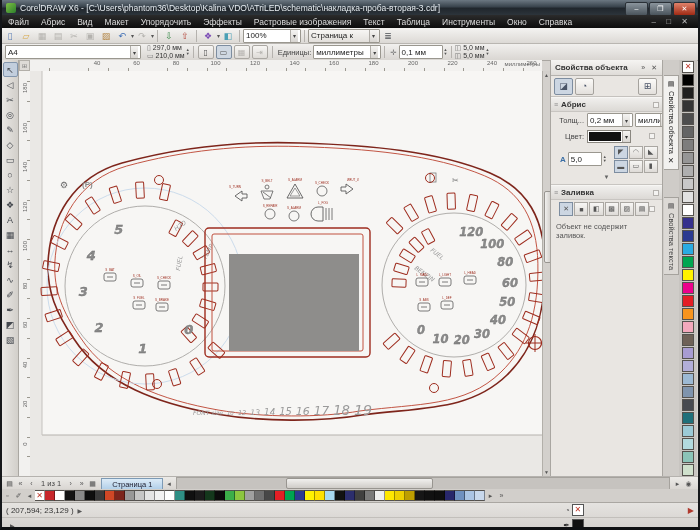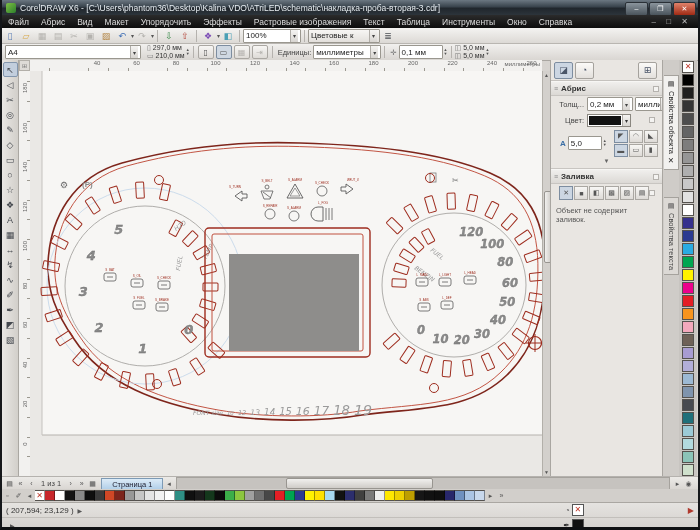--- a/index.html
+++ b/index.html
@@ -160,21 +160,21 @@
         <span class="caret">▾</span>
         <span class="tbi" style="color: rgb(74, 160, 181);">◧</span>
       </span>
     <span class="tbsep"></span>
     <span class="combo" style="width:52px;">
       <span>100%</span>
         <span class="cbx">▾</span>
     </span>
     <span class="tbsep"></span>
     <span class="combo" style="width:66px;background:linear-gradient(#f7f6f4,#e3e0dc);">
-      <span>Цветовые к</span>
+      <span>Страница к</span>
         <span class="cbx">▾</span>
     </span>
     <span class="tbi">≣</span>
   </div>
 
   <div id="propbar" class="abs">
     <span class="combo" style="width:130px;margin-left:3px;">
       <span>A4</span>
         <span class="cbx">▾</span>
     </span>
@@ -461,20 +461,24 @@
       </svg>
   </div>
 
   <div id="vscroll" class="abs">
     <div class="arr">▲</div>
     <div id="vthumb"></div>
     <div class="arr" style="position:absolute;bottom:0;width:100%;">▼</div>
   </div>
 
   <div id="docker" class="abs">
+    <div id="docker-header">
+      <span id="docker-title">Свойства объекта</span>
+      <span id="docker-hbtns">» ✕</span>
+    </div>
     <div id="docker-toolbar">
       <span id="dk-tb-btns" style="display:flex;">
           <span class="dk-big-btn sel">◪</span>
           <span class="dk-big-btn">◔</span>
         </span>
       <span class="dk-big-btn" style="margin-left:auto;">⊞</span>
     </div>
 
     <div class="sec-head">
       <span class="gg">≡</span>

